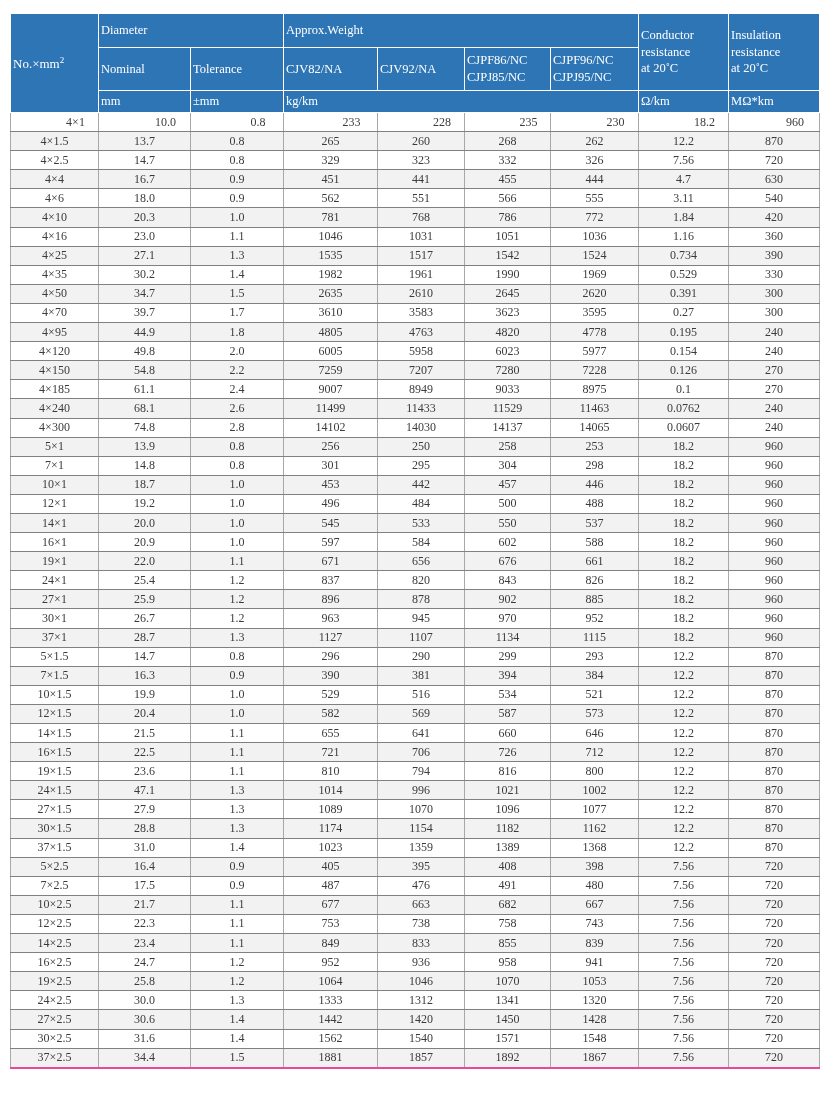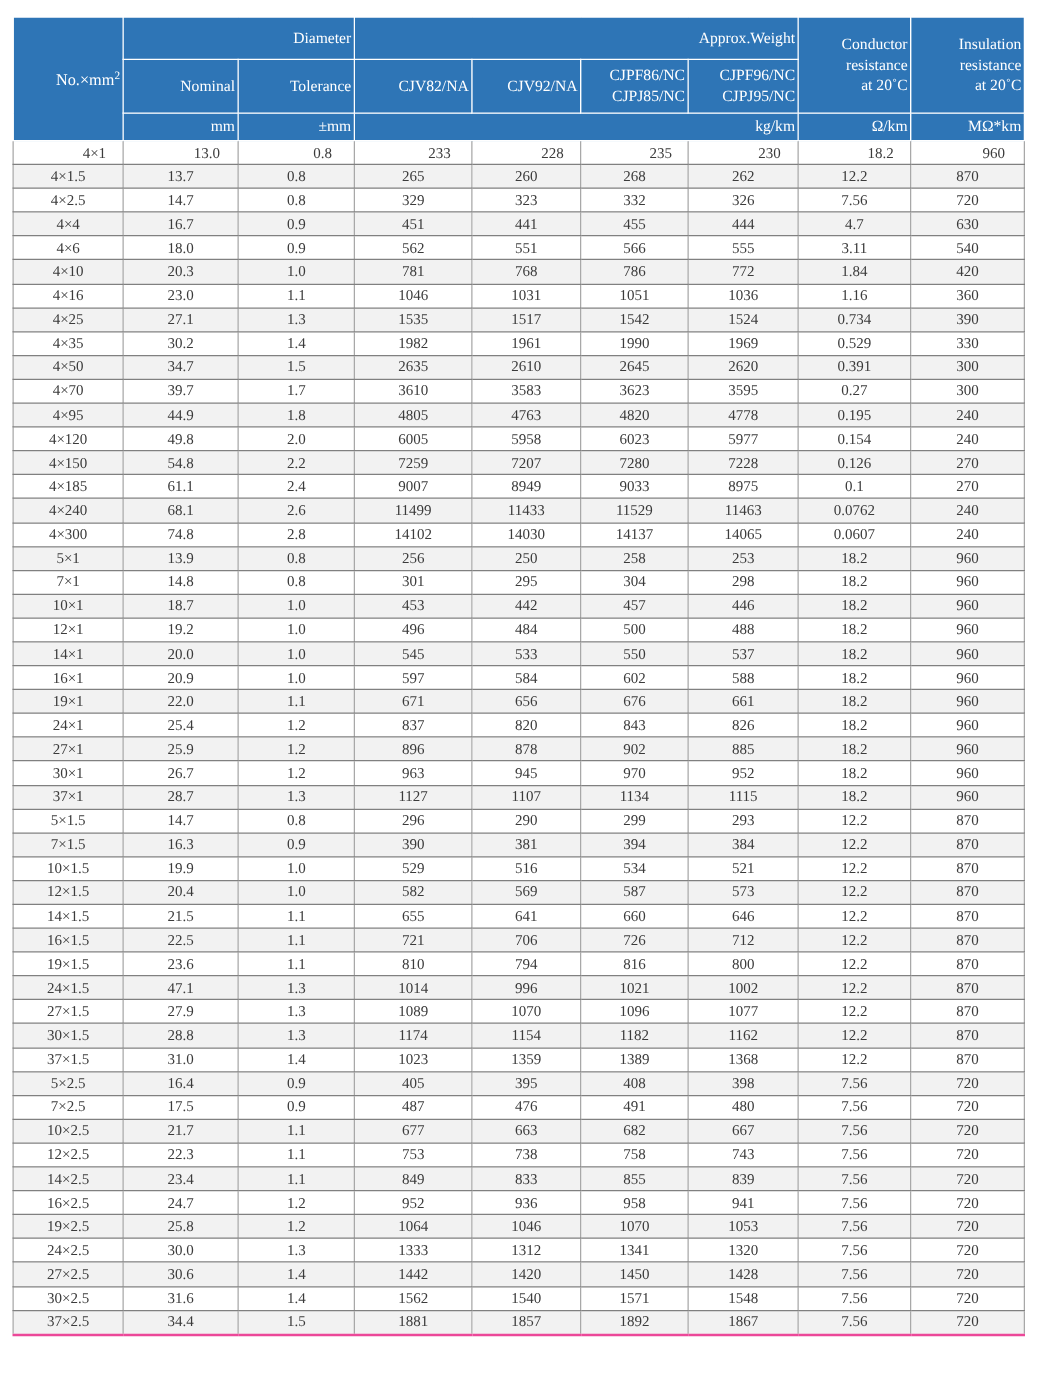--- a/index.html
+++ b/index.html
@@ -20,21 +20,21 @@
     width: 809px;
     border-collapse: collapse;
     table-layout: fixed;
   }
   
   thead th {
     background: #2e75b6;
     color: #ffffff;
     font-weight: normal;
     font-size: 12.5px;
-    text-align: right;
+    text-align: left;
     vertical-align: middle;
     border: 1.5px solid #ffffff;
     white-space: pre-line;
     line-height: 1.35;
     padding: 1px 2px;
   }
   thead tr.h1 th { height: 31px; }
   thead tr.h2 th { height: 40px; }
   thead tr.h3 th { height: 19px; margin-top: 22px; }
   th.no-col { font-size: 13px; }
@@ -100,21 +100,21 @@
         <th>mm</th>
         <th>±mm</th>
         <th colspan="4">kg/km</th>
         <th>Ω/km</th>
         <th>MΩ*km</th>
       </tr>
     </thead>
     <tbody>
         <tr>
           <td>4×1</td>
-          <td>13.0</td>
+          <td>10.0</td>
           <td>0.8</td>
           <td>233</td>
           <td>228</td>
           <td>235</td>
           <td>230</td>
           <td>18.2</td>
           <td>960</td>
         </tr>
         <tr>
           <td>4×1.5</td>

